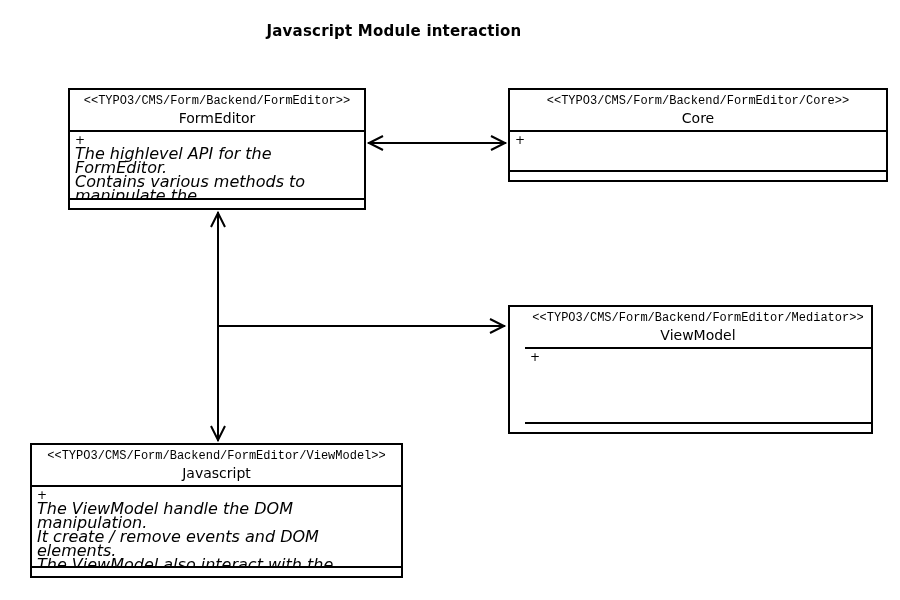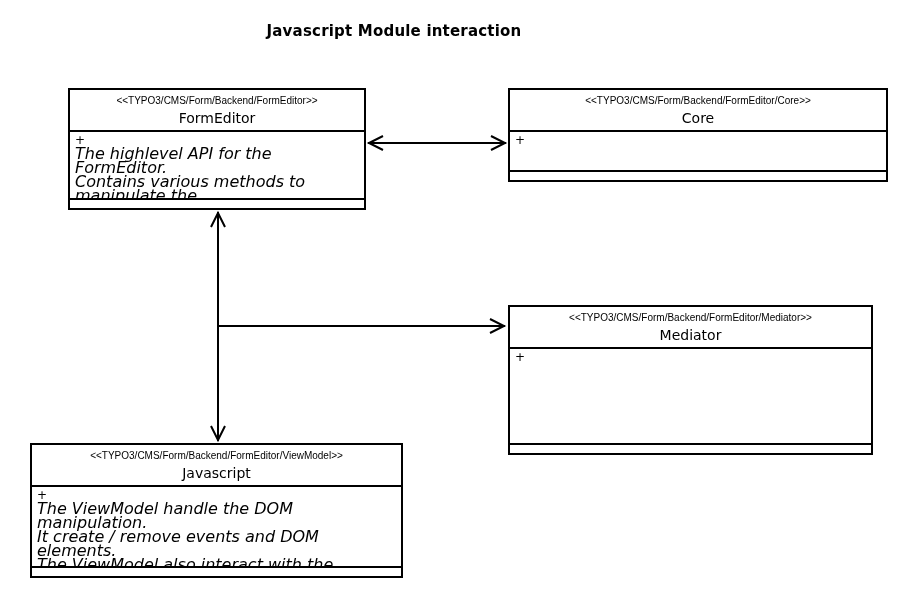--- a/index.html
+++ b/index.html
@@ -32,22 +32,22 @@
     display: flex;
     flex-direction: column;
   }
   .uml-header {
     border-bottom: 2px solid #000;
     text-align: center;
     padding: 3px 2px 2px 2px;
     flex: 0 0 auto;
   }
   .uml-stereotype {
-    font-family: Liberation Sans, sans-serif;
-    font-size: 10px;
+    font-family: Liberation Mono, monospace;
+    font-size: 12px;
     line-height: 16px;
     white-space: nowrap;
   }
   .uml-name {
     font-size: 14px;
     font-weight: normal;
     line-height: 19px;
   }
   .uml-body {
     flex: 1 1 auto;
@@ -71,21 +71,21 @@
   }
   #arrow-layer {
     position: absolute;
     left: 0; top: 0;
     width: 900px; height: 600px;
     pointer-events: none;
   }
   
   #box-formeditor { left: 68px;  top: 88px;  width: 298px; height: 122px; }
   #box-core       { left: 508px; top: 88px;  width: 380px; height: 94px;  }
-  #box-mediator   { left: 508px; top: 305px; width: 365px; height: 150px; }
+  #box-mediator   { left: 508px; top: 305px; width: 365px; height: 129px; padding-left: 15px; }
   #box-viewmodel  { left: 30px;  top: 443px; width: 373px; height: 135px; }
 </style>
 </head>
 <body>
 
 <div id="canvas">
 
   <div class="diagram-title">Javascript Module interaction</div>
 
   <div class="uml-box" id="box-formeditor">
@@ -109,21 +109,21 @@
     </div>
     <div class="uml-body">
       <div class="uml-plus">+</div>
     </div>
     <div class="uml-footer"></div>
   </div>
 
   <div class="uml-box" id="box-mediator">
     <div class="uml-header">
       <div class="uml-stereotype">&lt;&lt;TYPO3/CMS/Form/Backend/FormEditor/Mediator&gt;&gt;</div>
-      <div class="uml-name">Mediator</div>
+      <div class="uml-name">ViewModel</div>
     </div>
     <div class="uml-body">
       <div class="uml-plus">+</div>
     </div>
     <div class="uml-footer"></div>
   </div>
 
   <div class="uml-box" id="box-viewmodel">
     <div class="uml-header">
       <div class="uml-stereotype">&lt;&lt;TYPO3/CMS/Form/Backend/FormEditor/ViewModel&gt;&gt;</div>

